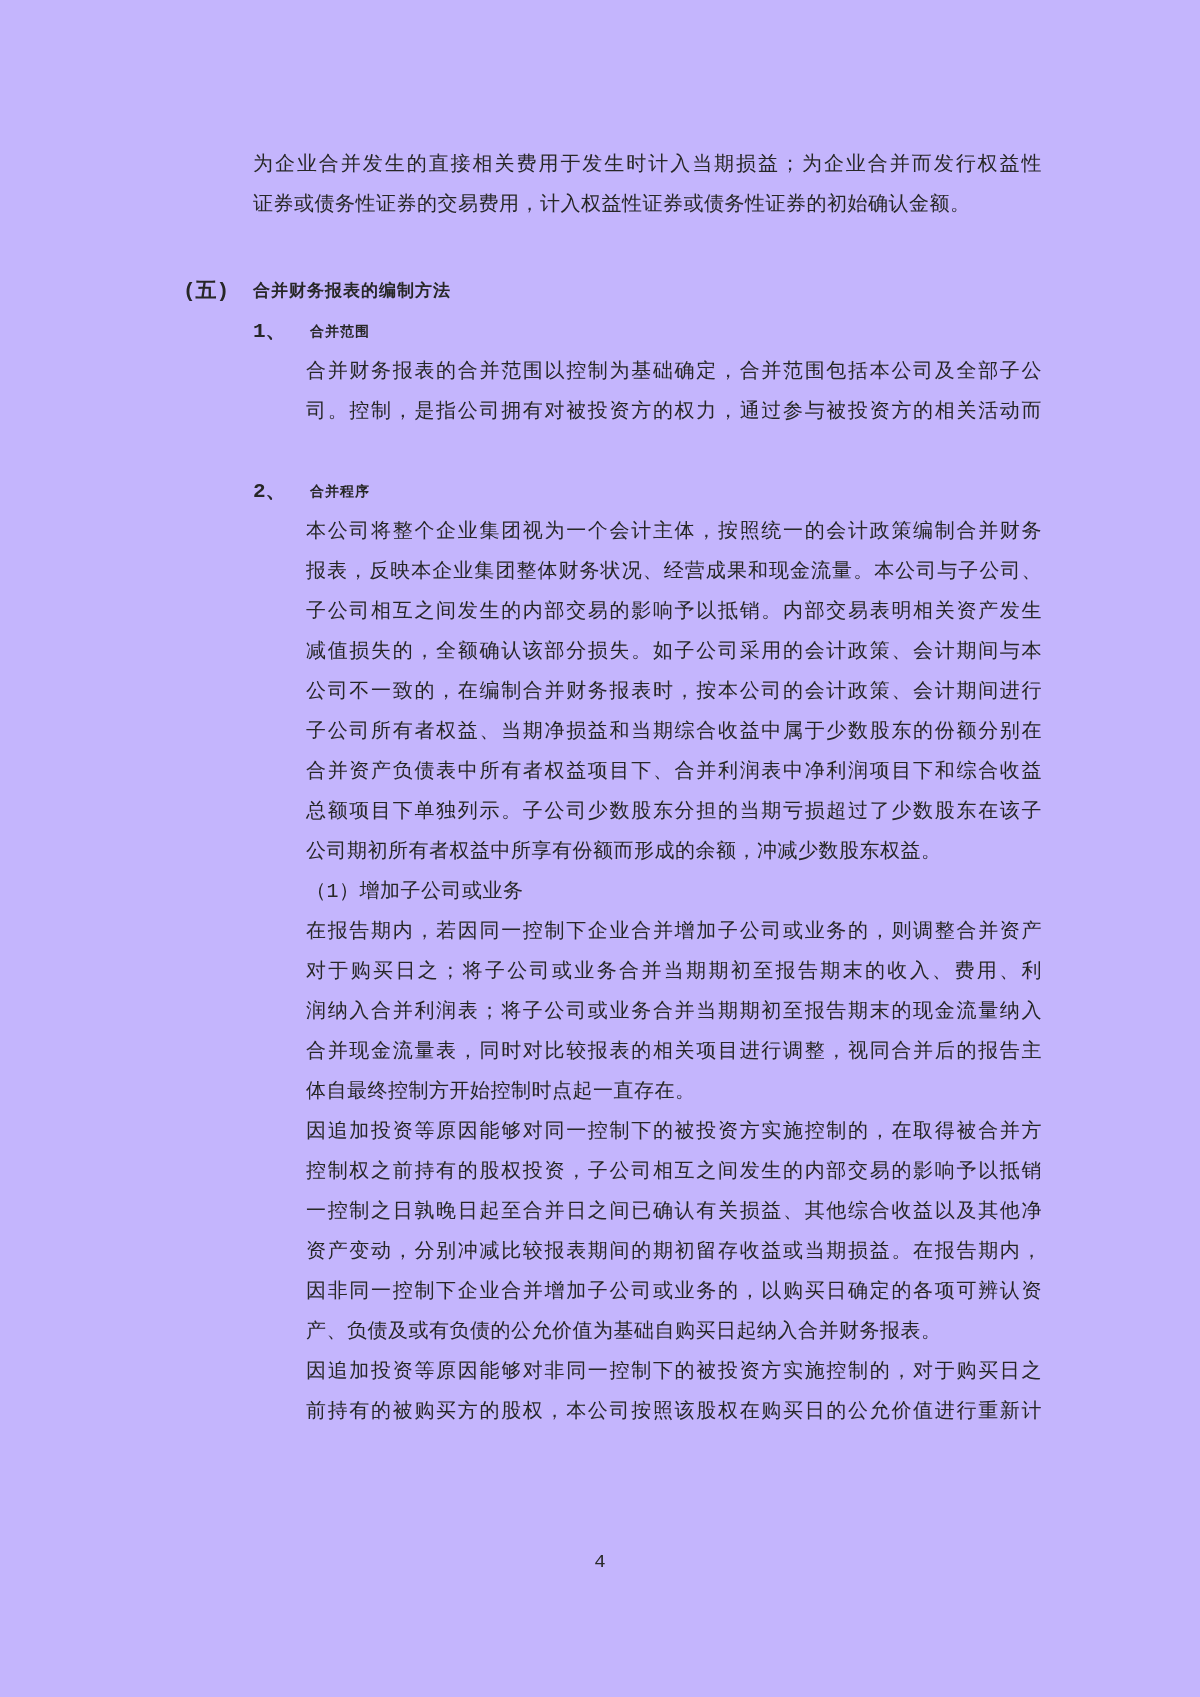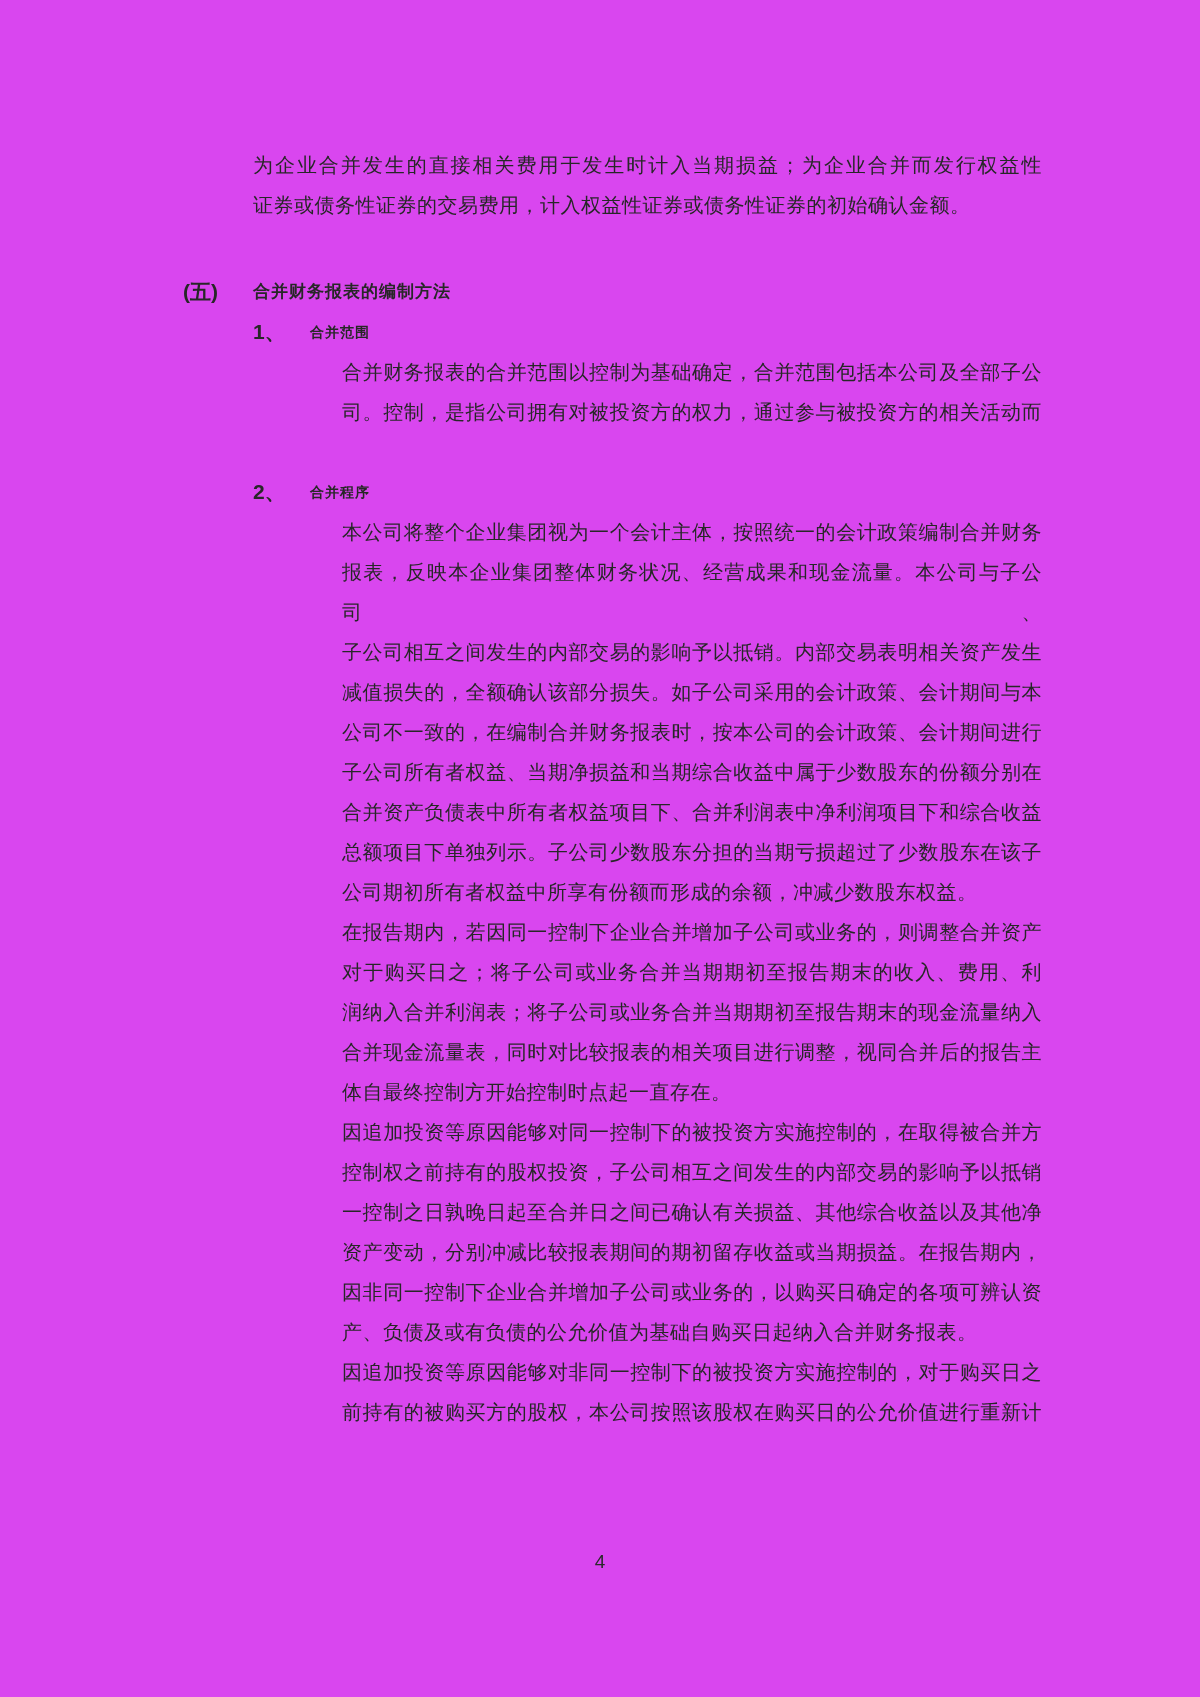--- a/index.html
+++ b/index.html
@@ -4,22 +4,22 @@
 <style>
   html, body {
     margin: 0;
     padding: 0;
     background: #ffffff;
   }
   .page {
     position: relative;
     width: 1200px;
     height: 1697px;
-    background: #d946ef;
-    font-family: Liberation Sans, sans-serif;
+    background: #c4b5fd;
+    font-family: Liberation Mono, monospace;
     color: #272727;
     overflow: hidden;
   }
   .content {
     position: absolute;
     left: 183px;
     top: 145px;
     width: 859px;
   }
   .line {
@@ -63,21 +63,21 @@
     flex: 0 0 57px;
     font-size: 21px;
     line-height: 40px;
   }
   .sub-head .s-title {
     font-size: 14px;
     line-height: 40px;
     letter-spacing: 1px;
   }
   .sub .para {
-    margin-left: 89px;
+    margin-left: 53px;
   }
   .sub2 {
     margin-top: 40px;
   }
   .page-number {
     position: absolute;
     top: 1542px;
     left: 0;
     width: 1200px;
     text-align: center;
@@ -125,20 +125,23 @@
           <div class="line just">减值损失的，全额确认该部分损失。如子公司采用的会计政策、会计期间与本</div>
           <div class="line just">公司不一致的，在编制合并财务报表时，按本公司的会计政策、会计期间进行</div>
         </div>
       <div class="para">
           <div class="line just">子公司所有者权益、当期净损益和当期综合收益中属于少数股东的份额分别在</div>
           <div class="line just">合并资产负债表中所有者权益项目下、合并利润表中净利润项目下和综合收益</div>
           <div class="line just">总额项目下单独列示。子公司少数股东分担的当期亏损超过了少数股东在该子</div>
           <div class="line">公司期初所有者权益中所享有份额而形成的余额，冲减少数股东权益。</div>
         </div>
       <div class="para">
+          <div class="line">（1）增加子公司或业务</div>
+        </div>
+      <div class="para">
           <div class="line just">在报告期内，若因同一控制下企业合并增加子公司或业务的，则调整合并资产</div>
           <div class="line just">对于购买日之；将子公司或业务合并当期期初至报告期末的收入、费用、利</div>
           <div class="line just">润纳入合并利润表；将子公司或业务合并当期期初至报告期末的现金流量纳入</div>
           <div class="line just">合并现金流量表，同时对比较报表的相关项目进行调整，视同合并后的报告主</div>
           <div class="line">体自最终控制方开始控制时点起一直存在。</div>
         </div>
       <div class="para">
           <div class="line just">因追加投资等原因能够对同一控制下的被投资方实施控制的，在取得被合并方</div>
           <div class="line just">控制权之前持有的股权投资，子公司相互之间发生的内部交易的影响予以抵销</div>
           <div class="line just">一控制之日孰晚日起至合并日之间已确认有关损益、其他综合收益以及其他净</div>

